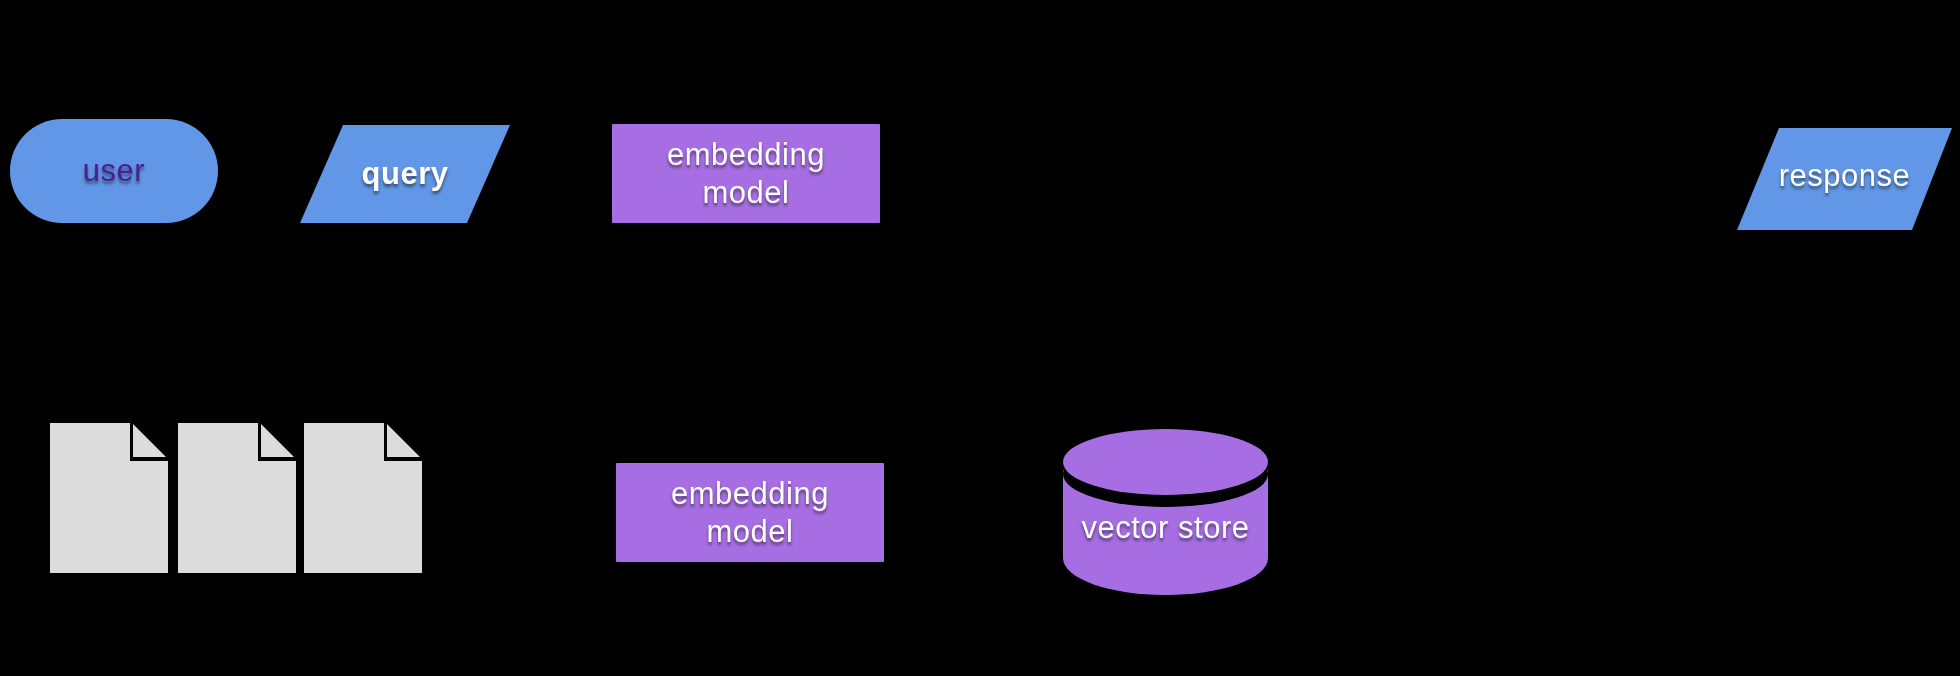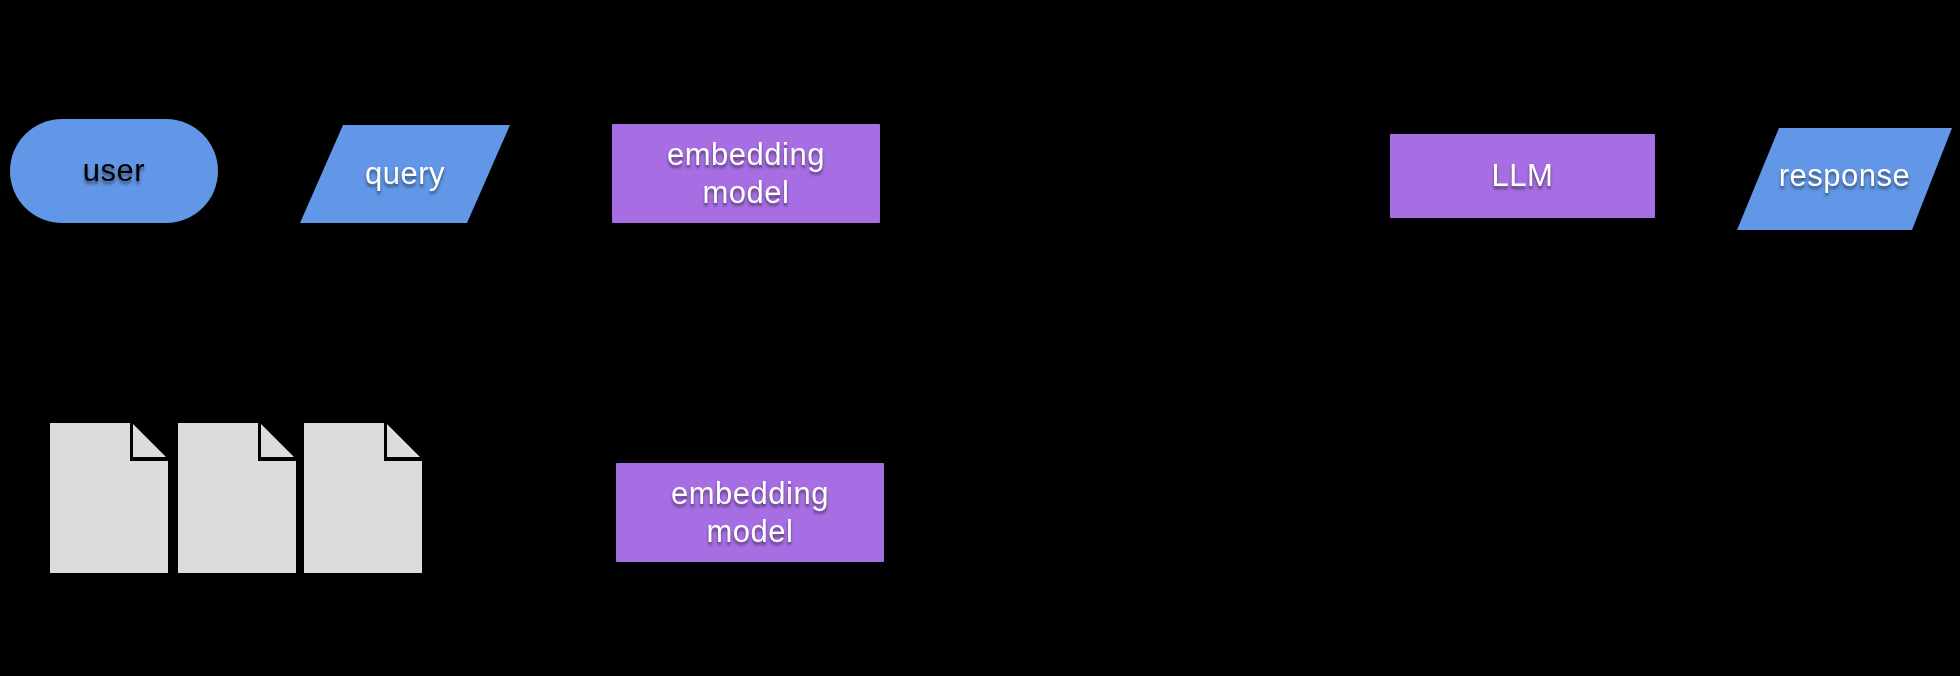--- a/index.html
+++ b/index.html
@@ -25,39 +25,36 @@
   .lbl-low{padding-top:30px;}
   .terminator{border-radius:52px;}
   .rect-shape{border-radius:1px;}
 </style>
 </head>
 <body>
 
 <div class="canvas" style="background-color: rgb(0, 0, 0);">
 
   <div class="node terminator" style="left: 10px; top: 119px; width: 208px; height: 104px; background-color: rgb(97, 151, 230);">
-    <span class="lbl" style="color: #000000;">user</span>
+    <span class="lbl" style="color: #4c1d95;">user</span>
   </div>
 
-  <div class="node" style="left:300px;top:125px;width:210px;height:98px;">
+  <div class="node" style="left:300px;top:125px;width:210px;height:98px;font-weight:bold;">
     <svg width="210" height="98" viewBox="0 0 210 98">
       <polygon points="43,0 210,0 167,98 0,98" fill="#6197e6"></polygon>
     </svg>
     <span class="lbl" style="color: rgb(255, 255, 255);">query</span>
   </div>
 
   <div class="node rect-shape" style="left: 612px; top: 124px; width: 268px; height: 99px; background-color: rgb(167, 110, 227);">
     <span class="lbl" style="color: rgb(255, 255, 255);">embedding
 model</span>
   </div>
 
 
-  <div class="node rect-shape" style="left: 1390px; top: 134px; width: 265px; height: 84px; background-color: rgb(167, 110, 227);">
-    <span class="lbl" style="color: rgb(255, 255, 255);">LLM</span>
-  </div>
 
   <div class="node" style="left:1737px;top:128px;width:215px;height:95px;">
     <svg width="215" height="102" viewBox="0 0 215 102">
       <polygon points="42,0 215,0 175,102 0,102" fill="#6197e6"></polygon>
     </svg>
     <span class="lbl" style="color: rgb(255, 255, 255);">response</span>
   </div>
 
   <div class="node" style="left:50px;top:423px;width:371px;height:150px;">
     <svg style="left:0px" width="118" height="150" viewBox="0 0 118 150">
@@ -72,14 +69,22 @@
       <path d="M0,0 H80 V38 H118 V150 H0 Z" fill="#dcdcdd"></path>
       <path d="M83,1 V34 H116 Z" fill="#dcdcdd"></path>
     </svg>
   </div>
 
   <div class="node rect-shape" style="left: 616px; top: 463px; width: 268px; height: 99px; background-color: rgb(167, 110, 227);">
     <span class="lbl" style="color: rgb(255, 255, 255);">embedding
 model</span>
   </div>
 
+  <div class="node" style="left:1063px;top:429px;width:205px;height:167px;">
+    <svg width="205" height="167" viewBox="0 0 205 167">
+      <path d="M0,41 V129 A102.5,37 0 0 0 205,129 V41 Z" fill="#a76ee3"></path>
+      <ellipse cx="102.5" cy="45" rx="102.5" ry="33" fill="#000000"></ellipse>
+      <ellipse cx="102.5" cy="33" rx="102.5" ry="33" fill="#a76ee3"></ellipse>
+    </svg>
+    <span class="lbl lbl-low" style="color: rgb(255, 255, 255);">vector store</span>
+  </div>
 
 </div>
 
 </body></html>

